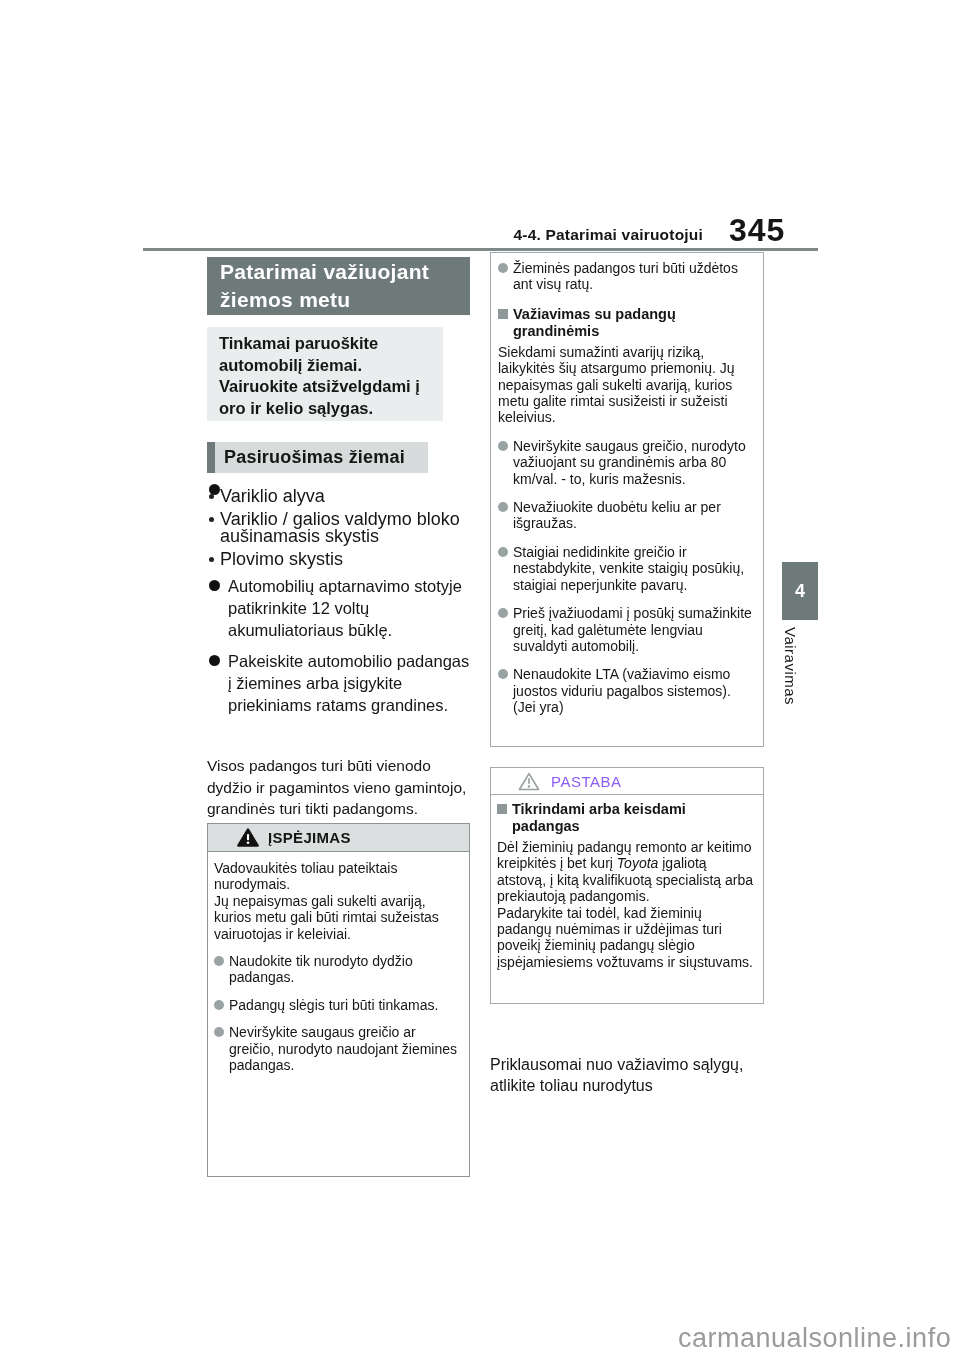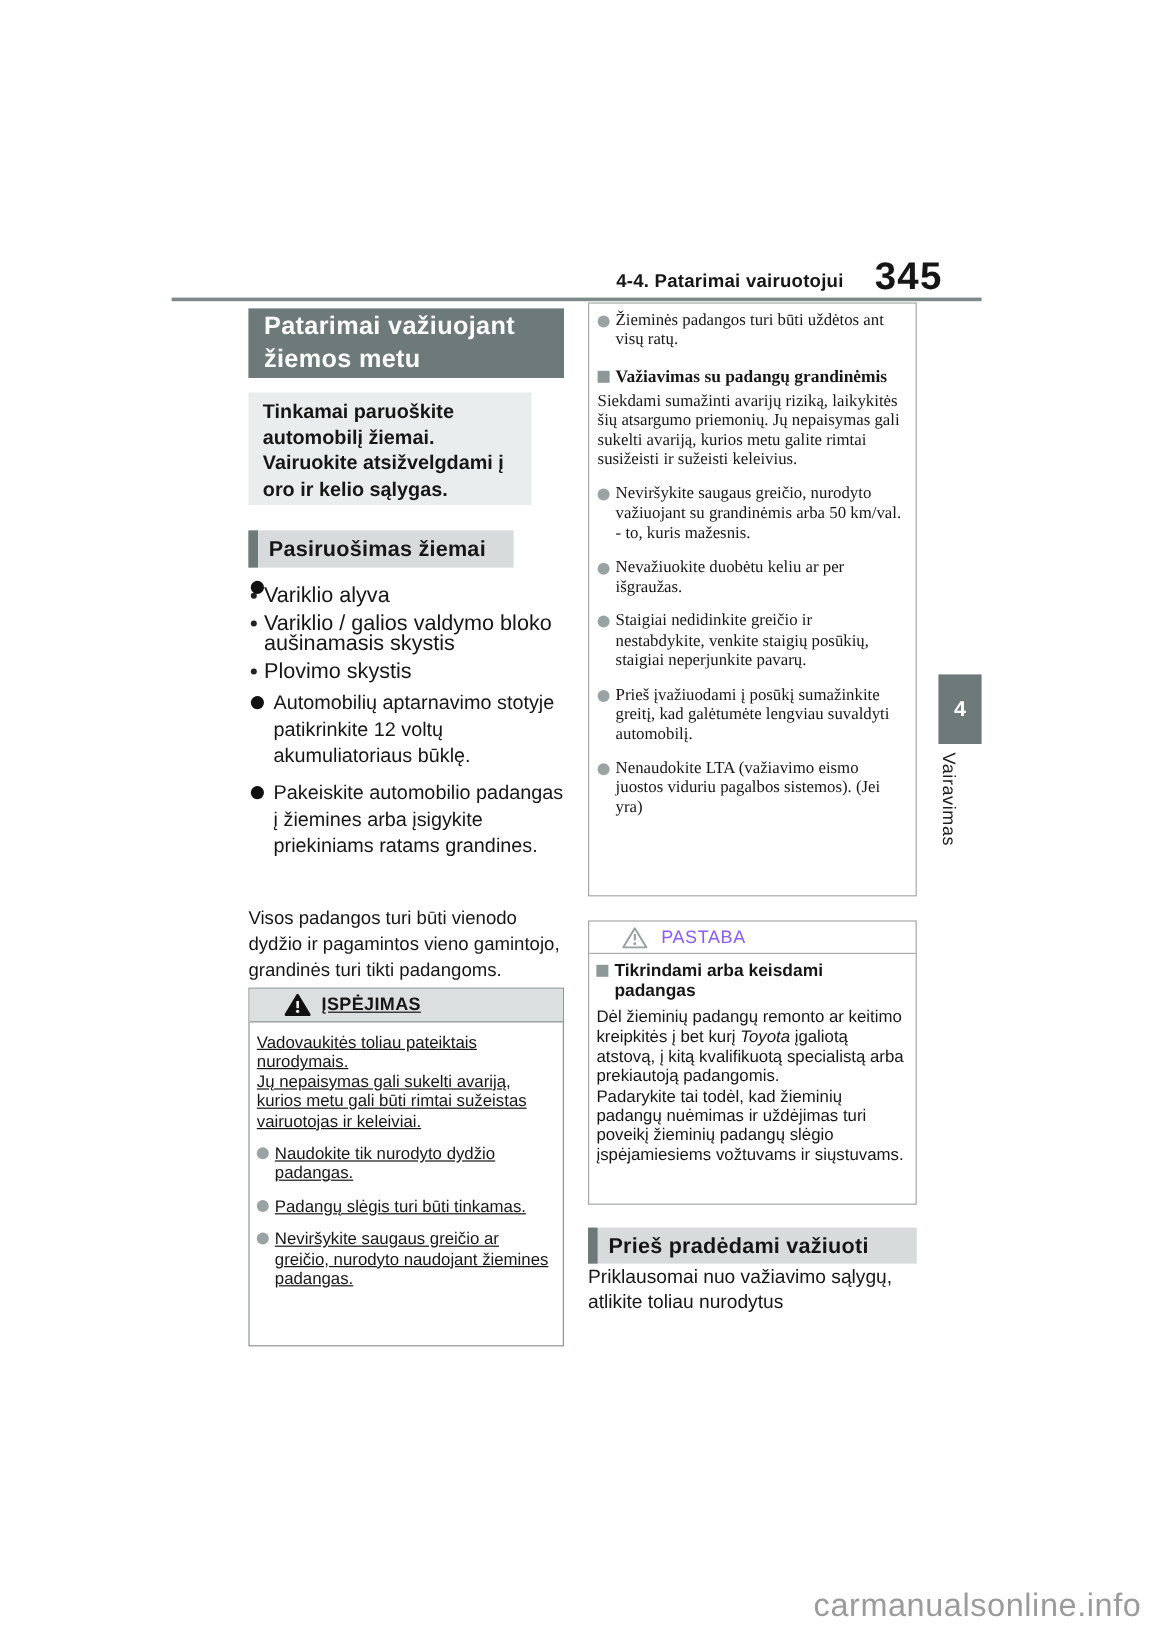--- a/index.html
+++ b/index.html
@@ -23,34 +23,34 @@
   .secbar .sectxt{font-size:18px;font-weight:bold;padding-left:9px;letter-spacing:.2px;}
   .secbar-left{left:207px;top:442px;width:221px;height:31px;}
   .secbar-right{left:490px;top:1023px;width:274px;height:30px;}
   .prep-list{position:absolute;left:207px;top:479px;width:263px;}
   .li-big{position:relative;padding-left:21px;font-size:16.5px;line-height:22px;margin:0 0 9px 0;}
   .li-big .mark{position:absolute;left:2px;top:5px;width:11px;height:11px;border-radius:50%;background:#111111;}
   .li-small{position:relative;padding-left:13px;font-size:18px;line-height:17.5px;margin:0 0 5px 0;}
   .li-small .mark{position:absolute;left:2px;top:6px;width:5px;height:5px;border-radius:50%;background:#222222;}
   .note-para{position:absolute;left:207px;top:755px;width:260px;font-size:15.5px;line-height:21.5px;}
   
-  .warnbox{position:absolute;left:207px;top:823px;width:263px;height:299px;box-sizing:border-box;
-    border:1.5px solid #8f9595;background:#ffffff;text-decoration:underline;}
+  .warnbox{position:absolute;left:207px;top:823px;width:263px;height:354px;box-sizing:border-box;
+    border:1.5px solid #8f9595;background:#ffffff;}
   .warnbox-hdr{height:27px;background:#dcdfdf;border-bottom:1.5px solid #8f9595;
     display:flex;align-items:center;padding-left:29px;}
   .warnbox-hdr .wtitle{font-size:15px;font-weight:bold;margin-left:9px;letter-spacing:.3px;}
   .boxcontent{padding:8px 8px 0 6px;font-size:14px;line-height:16.4px;}
   .bheading{position:relative;padding-left:15px;font-weight:bold;font-size:14.5px;line-height:17px;margin-bottom:4px;}
   .bheading .sq{position:absolute;left:0;top:3px;width:10px;height:10px;background:#8f9898;}
   .bpara{margin:0 0 0 0;}
   .bbullet{position:relative;padding-left:15px;margin-top:11px;}
   .bbullet .mark{position:absolute;left:0;top:3px;width:10px;height:10px;border-radius:50%;background:#9aa3a3;}
   
   .rbox{position:absolute;left:490px;top:252px;width:274px;height:495px;box-sizing:border-box;
-    border:1.5px solid #a3a9a9;background:#ffffff;font-family:Liberation Serif, serif;}
+    border:1.5px solid #a3a9a9;background:#ffffff;}
   .rbox .boxcontent{padding:7px 9px 0 7px;}
   .rbox .bbullet{margin-top:12px;}
   
   .noticebox{position:absolute;left:490px;top:767px;width:274px;height:237px;box-sizing:border-box;
     border:1.5px solid #a3a9a9;background:#ffffff;}
   .noticebox-hdr{height:26px;border-bottom:1px solid #a8aeae;display:flex;align-items:center;padding-left:27px;}
   .noticebox-hdr .ntitle{font-size:15px;margin-left:11px;letter-spacing:.5px;color:#8b5cf6;}
   .noticebox .boxcontent{padding:6px 8px 0 6px;}
   .closing{position:absolute;left:490px;top:1054px;width:270px;font-size:16px;line-height:21px;}
   
@@ -142,21 +142,21 @@
         <span class="mark"></span>
         <span>Žieminės padangos turi būti uždėtos ant visų ratų.</span>
       </div>
       <div class="bheading" style="margin-top:13px;">
         <span class="sq"></span>
         <span>Važiavimas su padangų grandinėmis</span>
       </div>
       <div class="bpara">Siekdami sumažinti avarijų riziką, laikykitės šių atsargumo priemonių. Jų nepaisymas gali sukelti avariją, kurios metu galite rimtai susižeisti ir sužeisti keleivius.</div>
       <div class="bbullet">
         <span class="mark"></span>
-        <span>Neviršykite saugaus greičio, nurodyto važiuojant su grandinėmis arba 50 km/val. - to, kuris mažesnis.</span>
+        <span>Neviršykite saugaus greičio, nurodyto važiuojant su grandinėmis arba 80 km/val. - to, kuris mažesnis.</span>
       </div>
       <div class="bbullet">
         <span class="mark"></span>
         <span>Nevažiuokite duobėtu keliu ar per išgraužas.</span>
       </div>
       <div class="bbullet">
         <span class="mark"></span>
         <span>Staigiai nedidinkite greičio ir nestabdykite, venkite staigių posūkių, staigiai neperjunkite pavarų.</span>
       </div>
       <div class="bbullet">
@@ -182,24 +182,20 @@
     <div class="boxcontent">
       <div class="bheading">
         <span class="sq"></span>
         <span>Tikrindami arba keisdami padangas</span>
       </div>
       <div class="bpara"><span>Dėl žieminių padangų remonto ar keitimo kreipkitės į bet kurį </span><i>Toyota</i><span> įgaliotą atstovą, į kitą kvalifikuotą specialistą arba prekiautoją padangomis.</span></div>
       <div class="bpara">Padarykite tai todėl, kad žieminių padangų nuėmimas ir uždėjimas turi poveikį žieminių padangų slėgio įspėjamiesiems vožtuvams ir siųstuvams.</div>
     </div>
   </div>
 
-  <div class="secbar secbar-right">
-    <span class="accent"></span>
-    <span class="sectxt">Prieš pradėdami važiuoti</span>
-  </div>
 
   <div class="closing">Priklausomai nuo važiavimo sąlygų, atlikite toliau nurodytus</div>
 
   <div class="chapter-tab">4</div>
   <div class="side-label">Vairavimas</div>
 
   <div class="watermark">carmanualsonline.info</div>
 
 </div>
 

